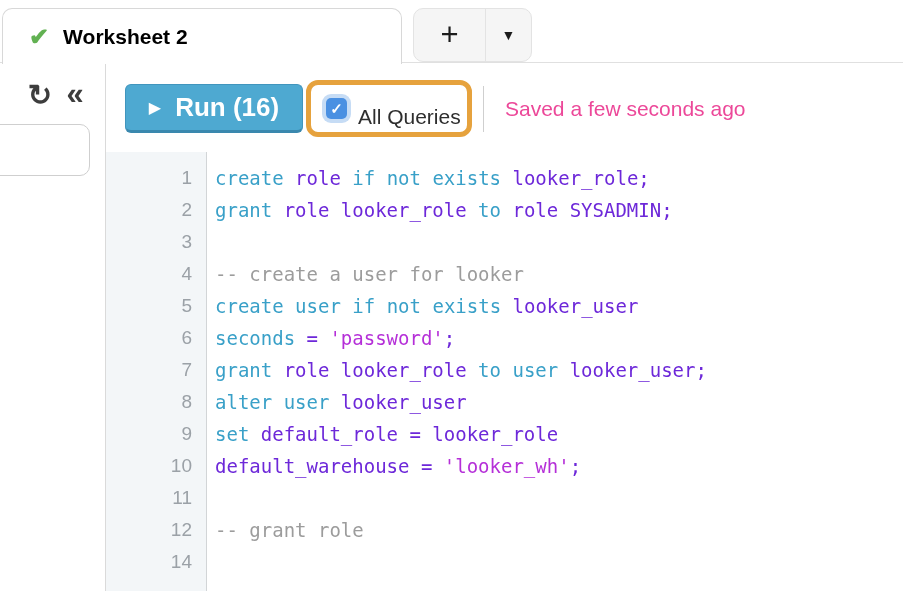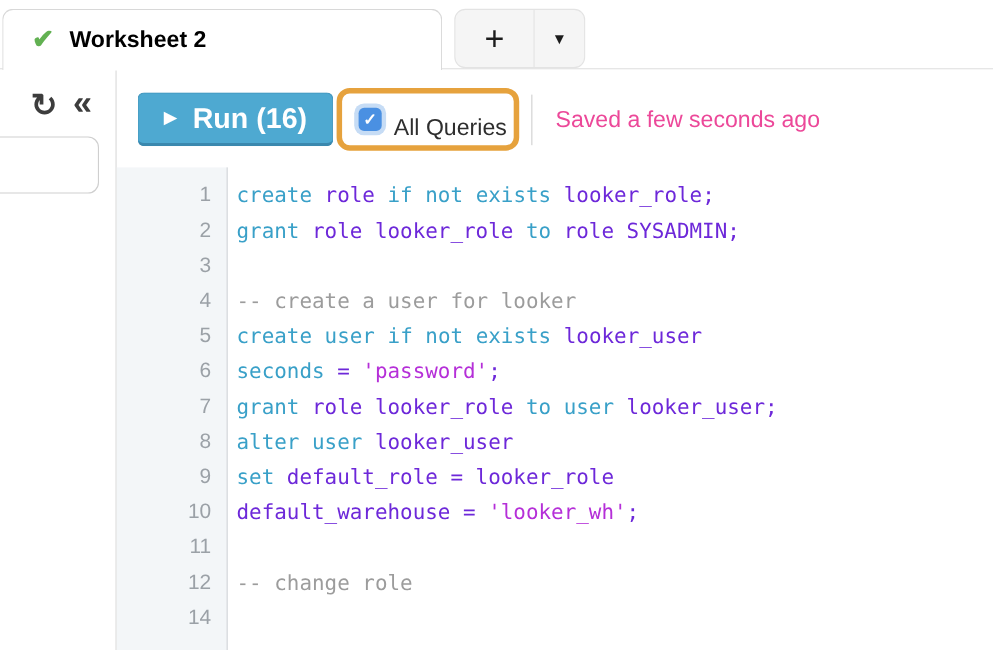--- a/index.html
+++ b/index.html
@@ -192,21 +192,21 @@
     <div class="line-code"><span class="tok-def">default_warehouse = </span><span class="tok-str">'looker_wh'</span><span class="tok-def">;</span></div>
   </div>
 
   <div class="code-line-row">
     <div class="line-number">11</div>
     <div class="line-code"></div>
   </div>
 
   <div class="code-line-row">
     <div class="line-number">12</div>
-    <div class="line-code"><span class="tok-com">-- change role</span></div>
+    <div class="line-code"><span class="tok-com">-- grant role</span></div>
   </div>
 
 
   <div class="code-line-row">
     <div class="line-number">14</div>
     <div class="line-code"></div>
   </div>
 </div>
   </div>
 

